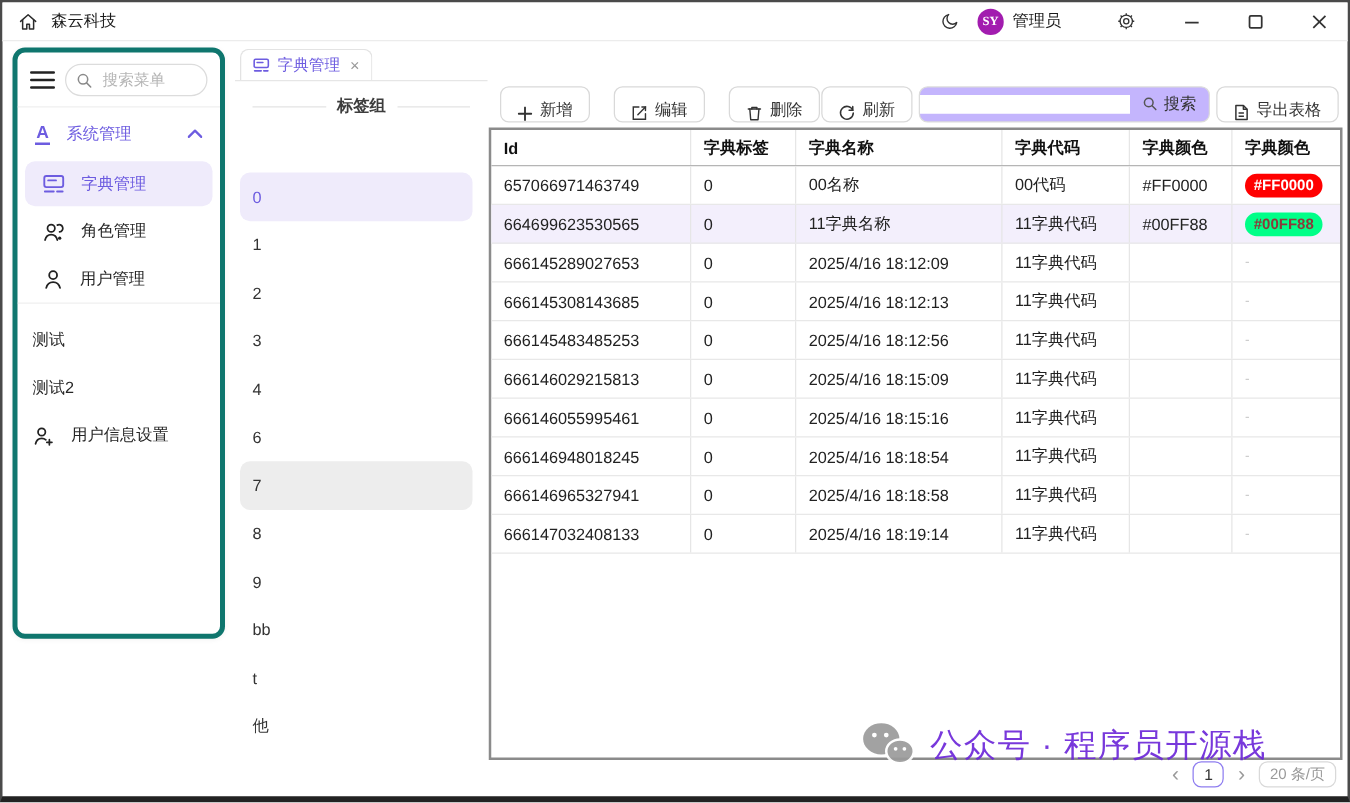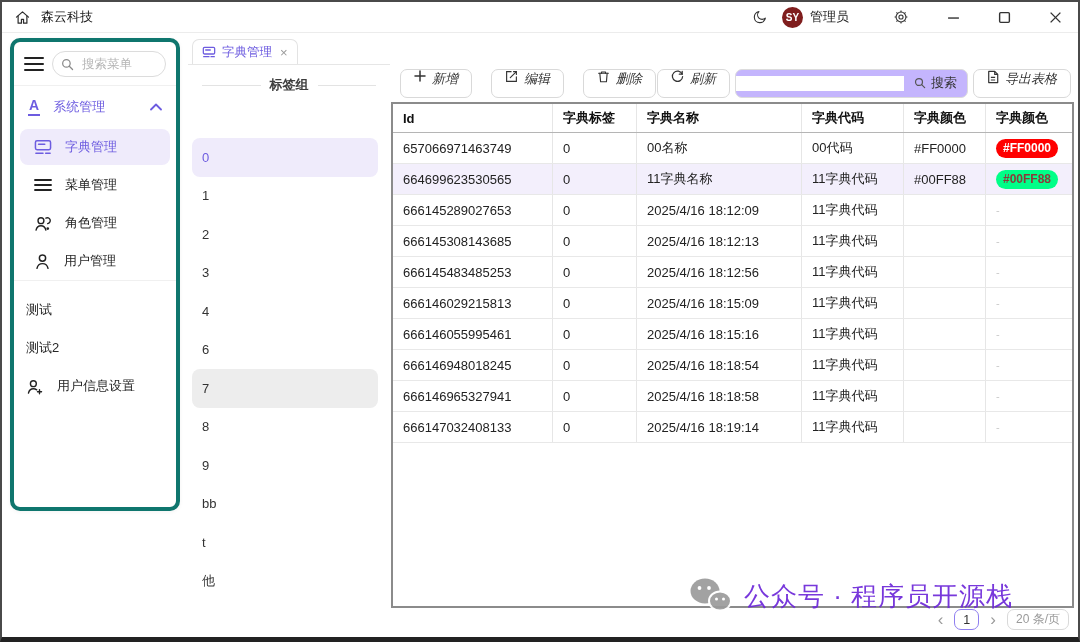--- a/index.html
+++ b/index.html
@@ -6,21 +6,21 @@
   body{width:1080px;height:642px;position:relative;font-family:"Liberation Sans",sans-serif;background:#fff;overflow:hidden;}
   .frame{position:absolute;inset:0;border:2px solid #4a4a4a;border-bottom:5px solid #222;box-sizing:border-box;background:#fff;}
   svg{display:block;}
 
   
   .titlebar{height:30px;border-bottom:1px solid #ececec;display:flex;align-items:center;justify-content:space-between;padding:0 12px;background:#fff;}
   .tb-left{display:flex;align-items:center;gap:10px;}
   .app-title{font-size:13px;color:#1a1a1a;}
   .tb-right{display:flex;align-items:center;}
   .tb-right .spacer-s{width:14px;} .tb-right .spacer-m{width:30px;} .tb-right .spacer-l{width:40px;}
-  .avatar{width:21px;height:21px;border-radius:50%;background:#7f1d1d;color:#fff;font-size:10px;font-weight:bold;display:flex;align-items:center;justify-content:center;}
+  .avatar{width:21px;height:21px;border-radius:50%;background:#a21caf;color:#fff;font-size:10px;font-weight:bold;display:flex;align-items:center;justify-content:center;font-family:Liberation Serif, serif;}
   .user-label{font-size:13px;color:#1a1a1a;margin-left:7px;}
   .winbtn{padding:2px 4px;cursor:default;}
 
   
   .sidebar{position:absolute;left:8px;top:36px;width:170px;height:473px;border:4px solid #0f766e;border-radius:10px;background:#fff;box-shadow:0 1px 4px rgba(0,0,0,.05);overflow:hidden;box-sizing:border-box;}
   .sb-top{display:flex;align-items:center;gap:8px;padding:9px 10px 8px 10px;}
   .search-box{flex:1;display:flex;align-items:center;gap:6px;border:1px solid #dcdcdc;border-radius:14px;height:26px;padding:0 4px 0 8px;box-sizing:border-box;}
   .search-box input{border:none;outline:none;width:100%;font-size:12.5px;font-family:"Liberation Sans",sans-serif;color:#333;background:transparent;}
   .search-box input::placeholder{color:#b5b5b5;}
   .sb-div{height:1px;background:#f0f0f0;}
@@ -40,21 +40,21 @@
   .divider-title{display:flex;align-items:center;gap:9px;margin:11px 14px 0;color:#3d3d3d;font-size:13px;font-weight:bold;}
   .divider-title .line{flex:1;height:1px;background:#e3e3e3;}
   .tag-list{position:absolute;top:100px;left:4px;right:12px;}
   .tag-item{height:38.5px;display:flex;align-items:center;padding-left:10px;font-size:13px;color:#333;border-radius:8px;box-sizing:border-box;}
   .tag-item.active{background:#efebfb;color:#6d5ce0;}
   .tag-item.hovered{background:#ededed;}
 
   
   .mainpanel{position:absolute;left:389px;top:36px;right:4px;bottom:5px;}
   .toolbar{position:absolute;top:30px;left:9px;right:3px;height:30px;display:flex;align-items:center;}
-  .btn{display:flex;align-items:flex-start;gap:6px;height:29px;padding:0 13px;border:1px solid #d9d9d9;border-radius:7px;background:#fff;font-size:13px;color:#333;box-sizing:border-box;font-style:italic;}
+  .btn{display:flex;align-items:flex-end;gap:6px;height:29px;padding:0 13px;border:1px solid #d9d9d9;border-radius:7px;background:#fff;font-size:13px;color:#333;box-sizing:border-box;}
   .tleft{display:flex;gap:19px;}
   .tright{margin-left:auto;display:flex;gap:5px;align-items:center;}
   .search-group{display:flex;align-items:center;height:29px;border:1px solid #dcdcdc;border-radius:7px;background:#c4b5fd;box-sizing:border-box;}
   .search-group input{width:148px;border:none;outline:none;padding:0 10px;font-size:13px;font-family:"Liberation Sans",sans-serif;}
   .search-btn{display:flex;align-items:center;gap:5px;padding:0 10px;font-size:13px;color:#333;height:100%;}
 
   .dtable{position:absolute;top:64px;left:0;right:0;height:506px;border:2px solid #8b8b8b;box-sizing:border-box;background:#fff;overflow:hidden;}
   .thead,.trow{display:grid;grid-template-columns:160px 84px 165px 102px 82px 1fr;}
   .thead{height:28px;border-bottom:1px solid #b5b5b5;}
   .trow{height:30px;border-bottom:1px solid #e8e8e8;}
@@ -163,30 +163,20 @@
     <div class="menu-item active">
       <span>
         <svg width="18" height="16" viewBox="0 0 20 18" fill="none" stroke="#6d5ce0" stroke-width="1.7" stroke-linecap="round">
             <rect x="1.5" y="2" width="17" height="10" rx="1.8"></rect>
             <line x1="5" y1="6" x2="12" y2="6"></line>
             <line x1="2" y1="16" x2="10" y2="16"></line>
             <line x1="13" y1="16" x2="18" y2="16"></line>
           </svg>
       </span>
       <span>字典管理</span>
-    </div>
-    <div class="menu-item">
-      <span>
-        <svg width="18" height="14" viewBox="0 0 18 14" stroke="#222" stroke-width="1.9" stroke-linecap="round">
-            <line x1="1" y1="2" x2="17" y2="2"></line>
-            <line x1="1" y1="7" x2="17" y2="7"></line>
-            <line x1="1" y1="12" x2="17" y2="12"></line>
-          </svg>
-      </span>
-      <span>菜单管理</span>
     </div>
     <div class="menu-item">
       <span>
         <svg width="18" height="17" viewBox="0 0 22 20" fill="none" stroke="#222" stroke-width="1.7" stroke-linecap="round">
             <circle cx="8.5" cy="6.5" r="3.6"></circle>
             <path d="M2.5 18c.8-3.7 3-5.3 6-5.3s5.2 1.6 6 5.3"></path>
             <path d="M14.5 3.4a3.6 3.6 0 1 1 2.2 6.7"></path>
             <circle cx="16.8" cy="16.2" r="1.6" fill="#222" stroke="none"></circle>
           </svg>
       </span>

